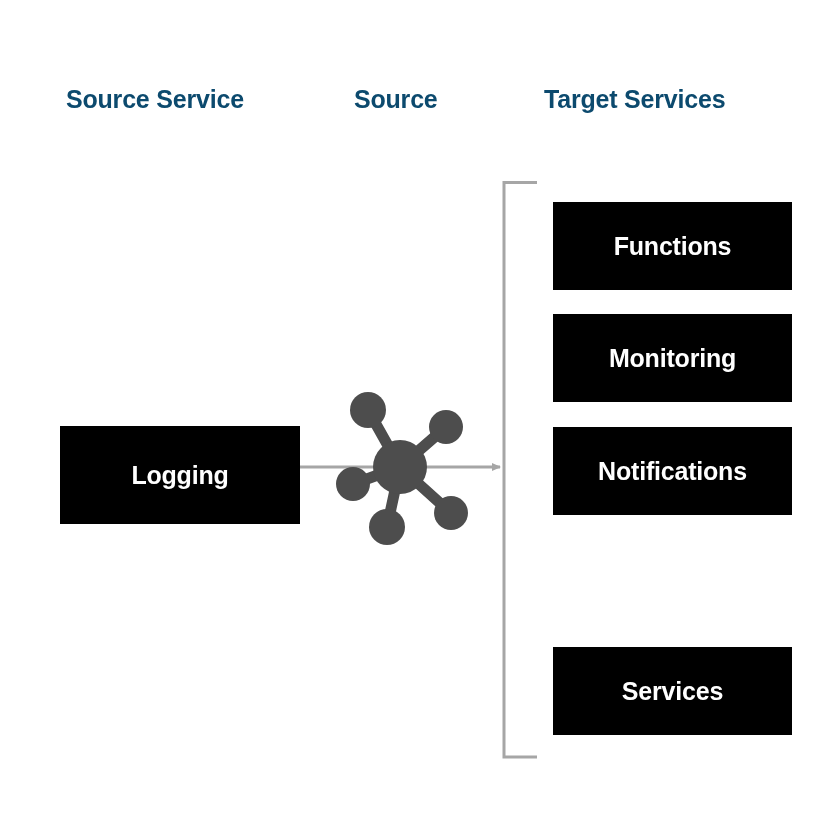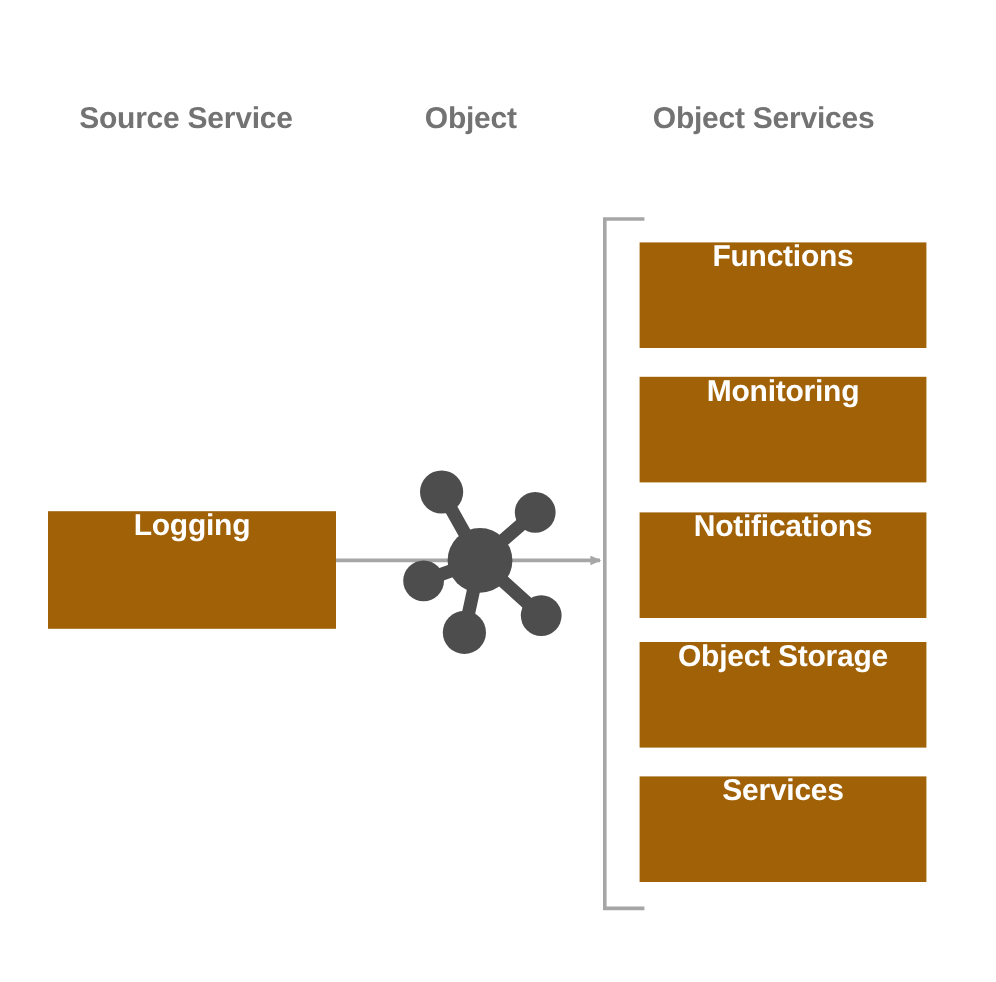--- a/index.html
+++ b/index.html
@@ -14,37 +14,38 @@
     background: #ffffff;
     font-family: "Liberation Sans", sans-serif;
     overflow: hidden;
   }
 
   
   .col-header {
     position: absolute;
     font-size: 25px;
     font-weight: bold;
-    color: #737373;
+    color: #0c4a6e;
     letter-spacing: -0.2px;
     white-space: nowrap;
     line-height: 1;
   }
   #header-source  { left: 66px;  top: 87px; }
   #header-tasks   { left: 354px; top: 87px; }
   #header-target  { left: 544px; top: 87px; }
 
   
   .service-box {
     position: absolute;
-    background: #a16207;
+    background: #000000;
     display: flex;
-    align-items: flex-start;
+    align-items: center;
     justify-content: center;
     box-sizing: border-box;
+    margin-left: 20px;
   }
   .service-box .box-label {
     color: #ffffff;
     font-size: 25px;
     font-weight: bold;
     letter-spacing: -0.2px;
     white-space: nowrap;
     line-height: 1;
   }
 
@@ -87,23 +88,23 @@
     height: 165px;
   }
 </style>
 </head>
 <body>
 
 <div id="canvas">
 
   <div id="header-source" class="col-header">Source Service</div>
 
-  <div id="header-tasks" class="col-header">Object</div>
+  <div id="header-tasks" class="col-header">Source</div>
 
-  <div id="header-target" class="col-header">Object Services</div>
+  <div id="header-target" class="col-header">Target Services</div>
 
   <svg id="connector-layer" viewBox="0 0 830 818">
     <defs>
       <marker id="arrowhead" markerWidth="9" markerHeight="8" refX="8" refY="4" orient="auto" markerUnits="userSpaceOnUse">
         <path d="M0,0 L9,4 L0,8 Z" fill="#a6a6a6"></path>
       </marker>
     </defs>
 
     <line x1="280" y1="467" x2="500" y2="467" stroke="#a6a6a6" stroke-width="3" marker-end="url(#arrowhead)"></line>
 
@@ -137,21 +138,18 @@
   </div>
 
   <div id="box-monitoring" class="service-box target-box">
     <span class="box-label">Monitoring</span>
   </div>
 
   <div id="box-notifications" class="service-box target-box">
     <span class="box-label">Notifications</span>
   </div>
 
-  <div id="box-objectstorage" class="service-box target-box">
-    <span class="box-label">Object Storage</span>
-  </div>
 
   <div id="box-streaming" class="service-box target-box">
     <span class="box-label">Services</span>
   </div>
 
 </div>
 
 </body></html>

